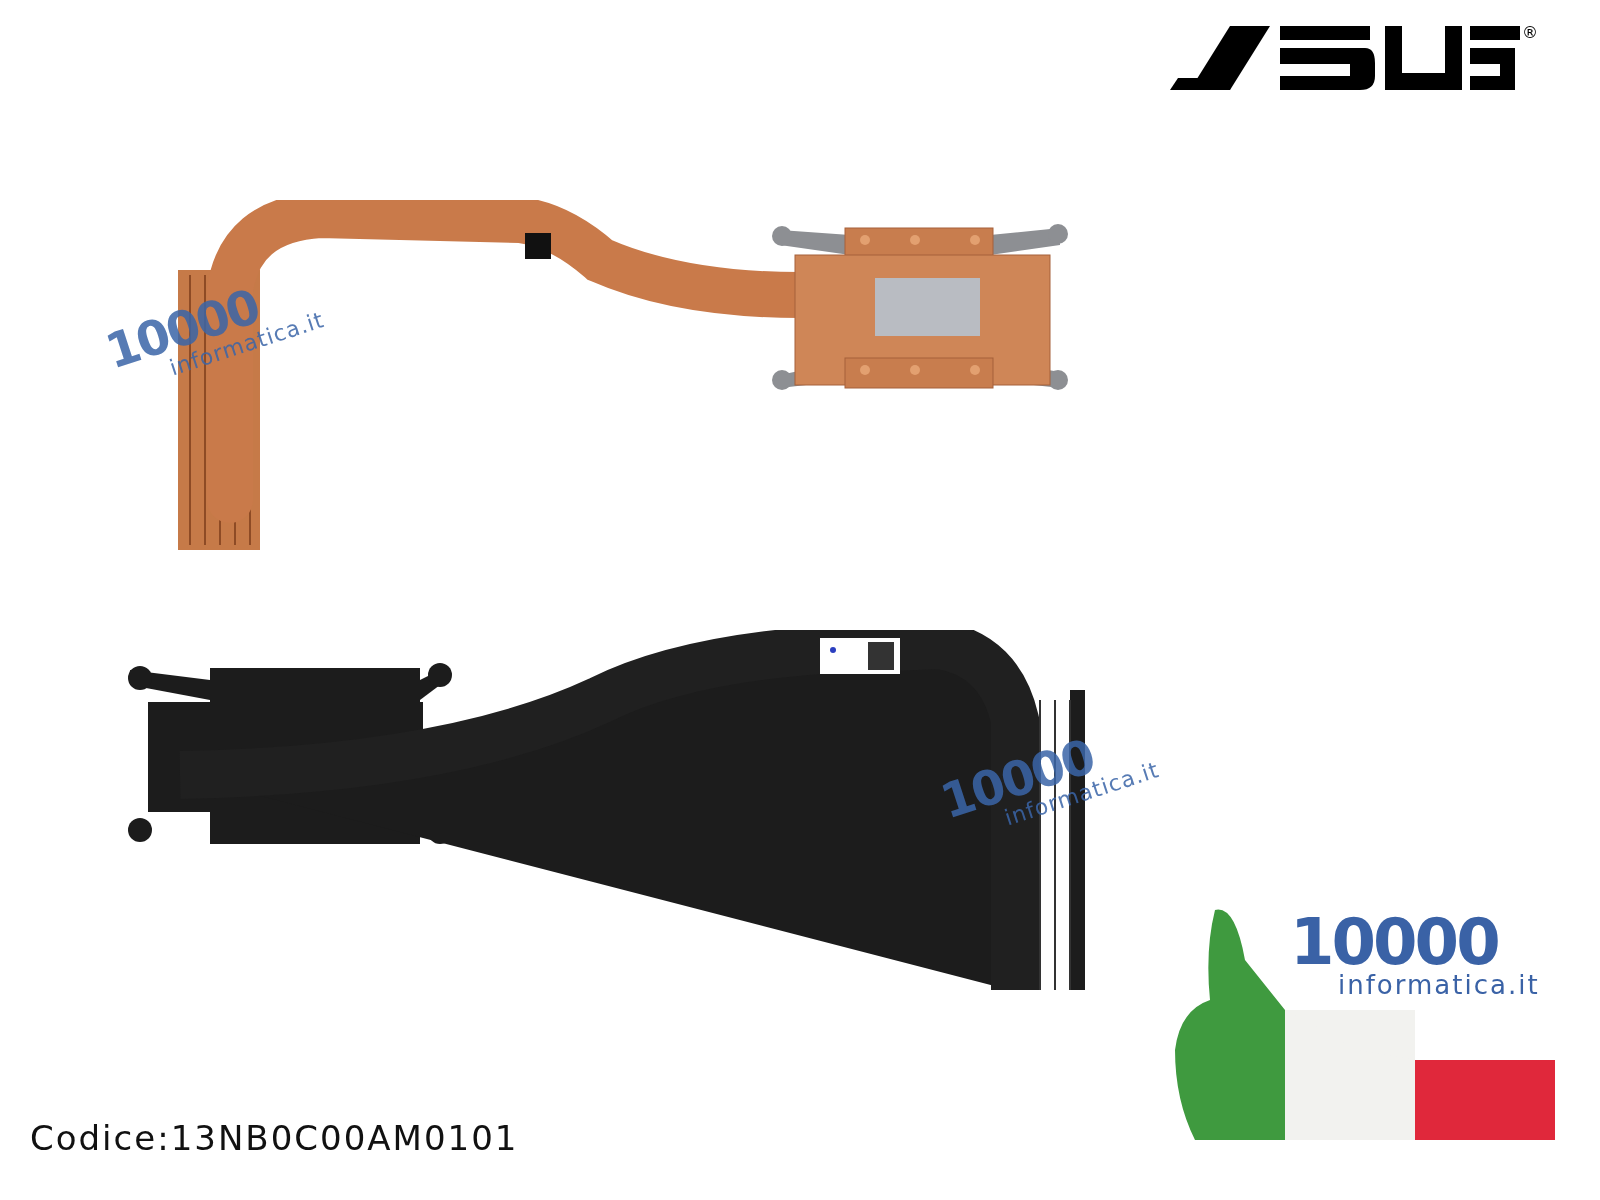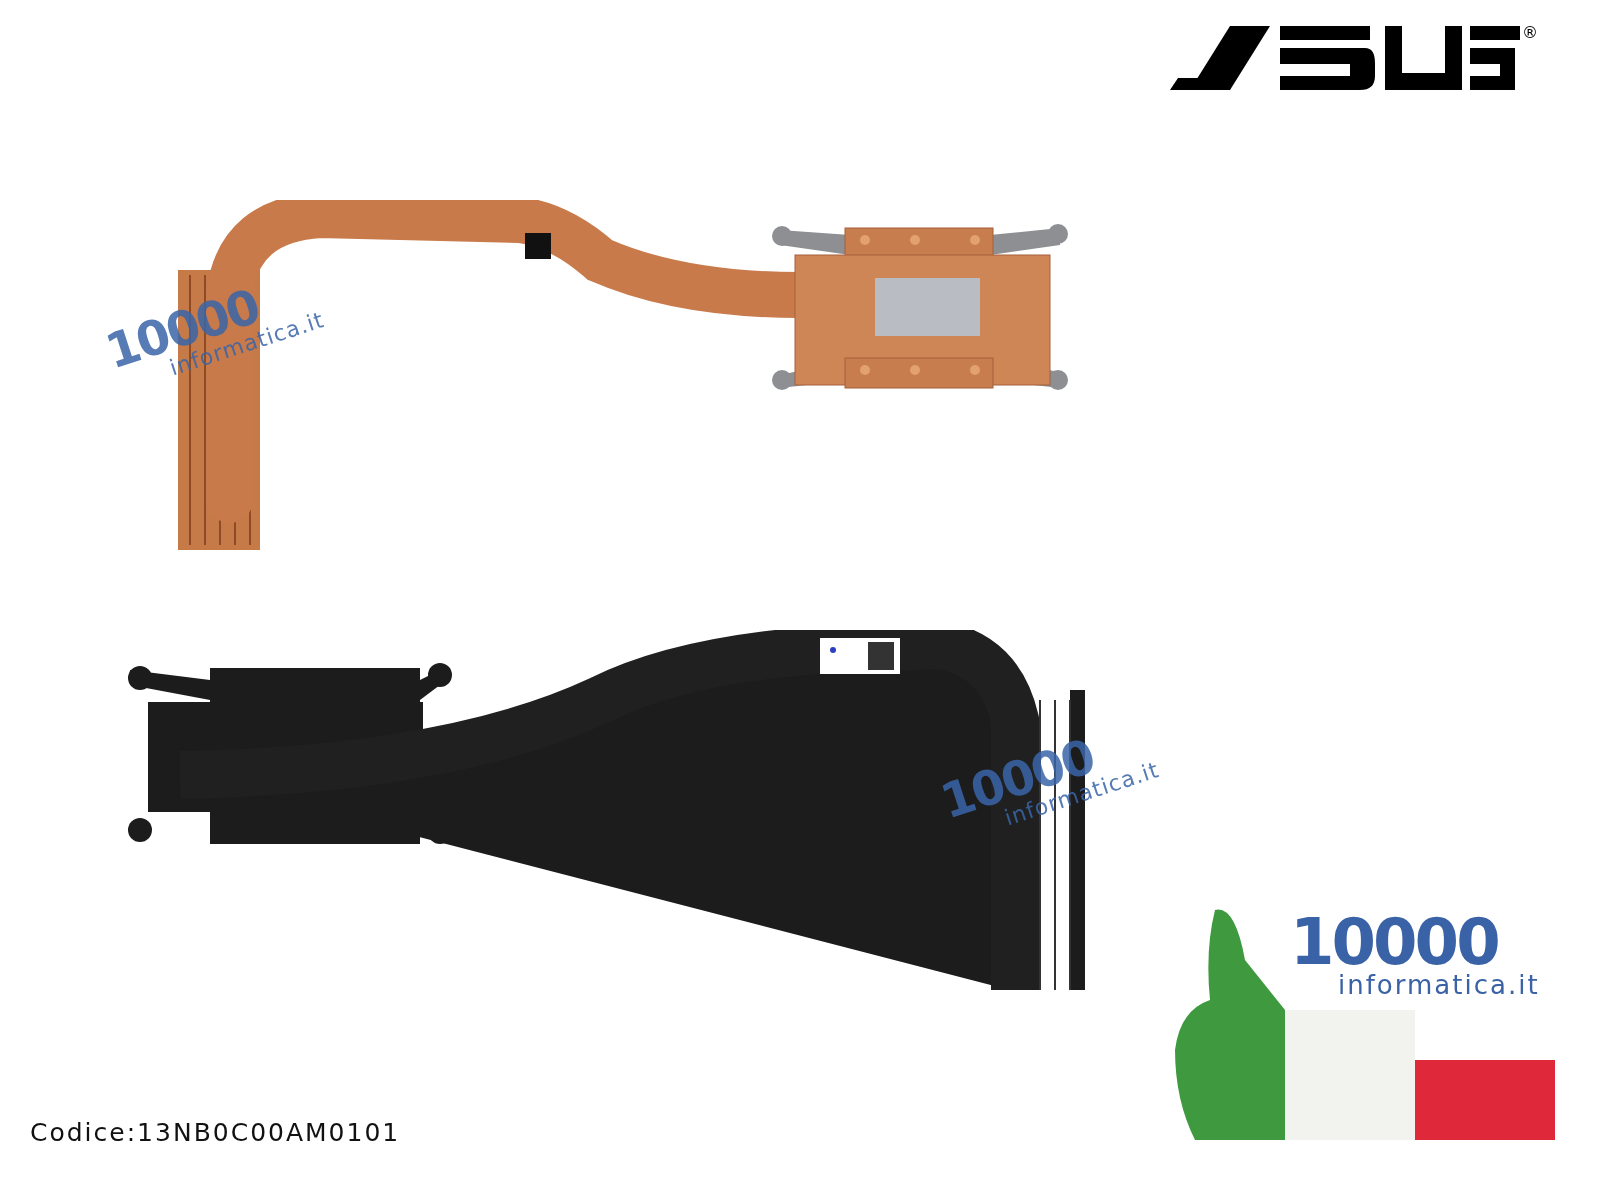--- a/index.html
+++ b/index.html
@@ -1,19 +1,19 @@
 <!DOCTYPE html>
 <html><head>
 <meta charset="utf-8">
 <style>
   html,body{margin:0;padding:0;background:#fff;}
   #stage{position:relative;width:1600px;height:1200px;background:#ffffff;overflow:hidden;font-family:"DejaVu Sans",sans-serif;}
   .abs{position:absolute;}
   #logo{left:1170px;top:18px;width:370px;height:80px;}
-  #code{left:30px;top:1118px;font-family:"DejaVu Sans",sans-serif;font-size:25px;letter-spacing:2px;color:#111;font-weight:500;}
+  #code{left:30px;top:1118px;font-family:"DejaVu Sans",sans-serif;font-size:34px;letter-spacing:2px;color:#111;font-weight:500;}
   .wm{position:absolute;color:#3a65a8;transform-origin:left top;}
   .wm .num{font-family:"DejaVu Sans",sans-serif;font-weight:bold;font-size:48px;letter-spacing:-2px;line-height:1;}
   .wm .sub{font-family:"DejaVu Sans",sans-serif;font-size:22px;letter-spacing:1px;line-height:1;}
   #wm1{left:100px;top:330px;transform:rotate(-18deg);opacity:.85;}
   #wm2{left:935px;top:780px;transform:rotate(-18deg);opacity:.85;}
   #badge{left:1175px;top:900px;width:380px;height:240px;}
   #badge-num{left:1290px;top:905px;font-weight:bold;font-size:64px;color:#3a62a6;letter-spacing:-3px;font-family:"DejaVu Sans",sans-serif;}
   #badge-sub{left:1338px;top:970px;font-size:26px;color:#3a62a6;letter-spacing:2px;font-family:"DejaVu Sans",sans-serif;}
 </style>
 </head>

